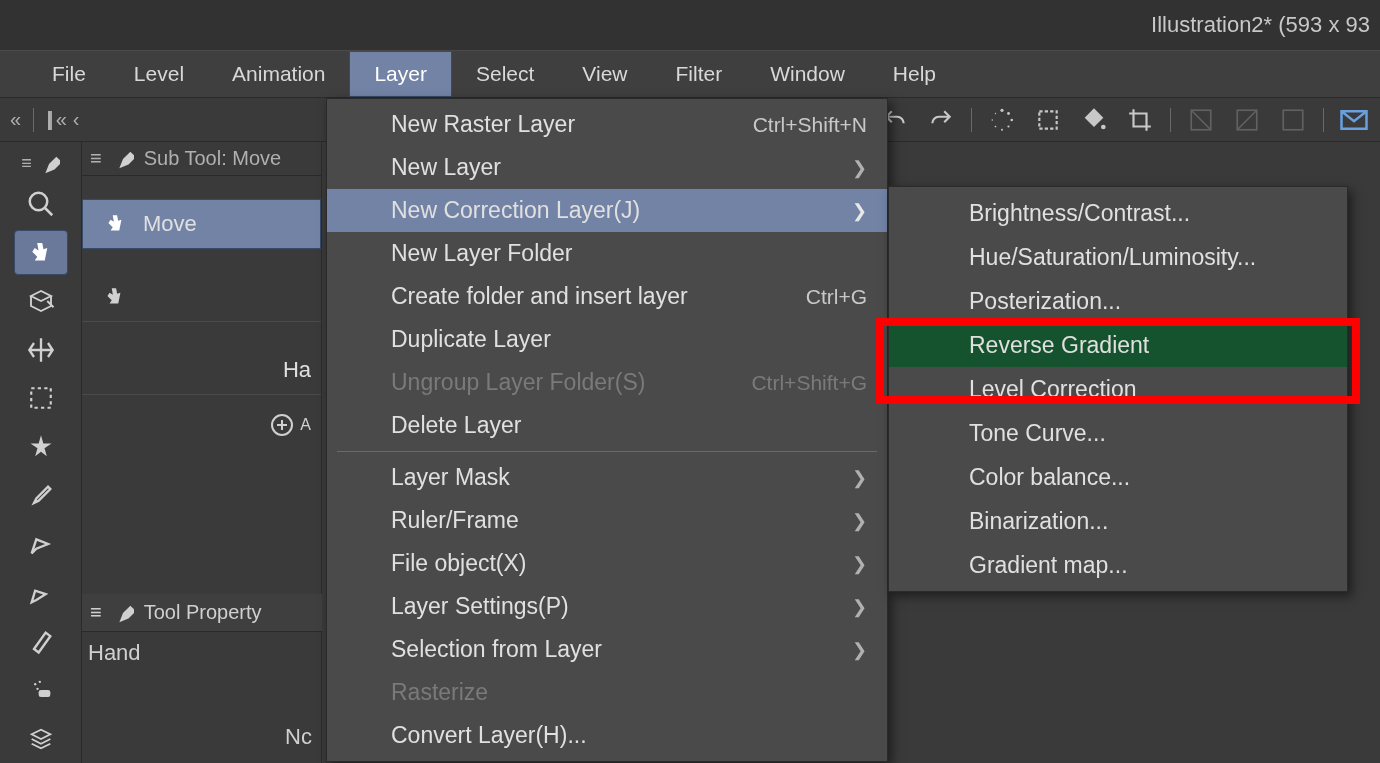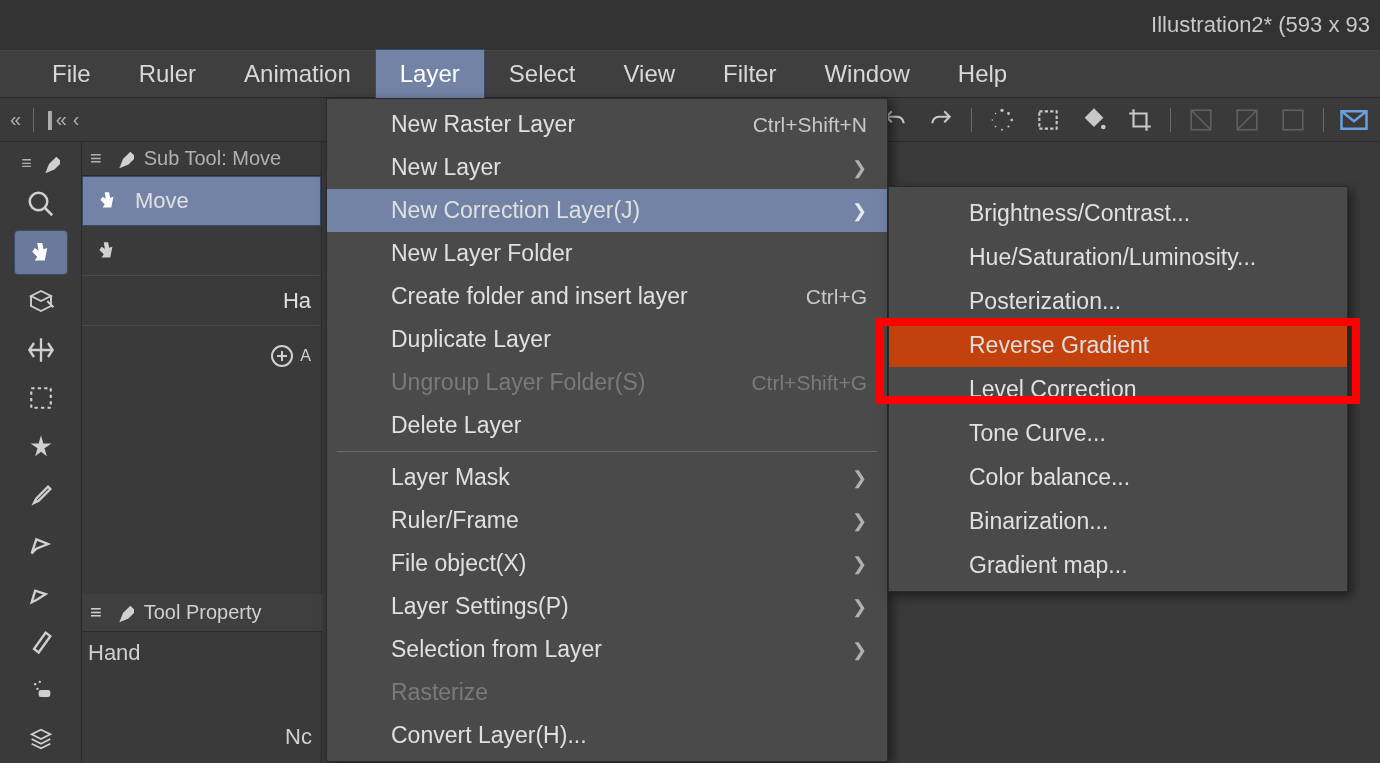--- a/index.html
+++ b/index.html
@@ -27,21 +27,21 @@
     height: 48px;
     background: #3f3f3f;
     border-top: 1px solid #4a4a4a;
     border-bottom: 1px solid #2a2a2a;
     display: flex;
     align-items: center;
     padding-left: 28px;
   }
   .menu-item {
     padding: 10px 24px;
-    font-size: 24px;
+    font-size: 21px;
     color: #d8d8d8;
     cursor: pointer;
   }
   .menu-item.active {
     background: #7283a6;
     color: #fff;
     border: 1px solid #374a68;
   }
   .toolbar {
     height: 44px;
@@ -102,25 +102,26 @@
   }
   .subtool-panel {
     width: 240px;
     background: #3a3a3a;
     border-right: 1px solid #2a2a2a;
   }
   .panel-row {
     display: flex;
     align-items: center;
     height: 50px;
-    padding-left: 12px;
+    padding-left: 20px;
     font-size: 22px;
     color: #e0e0e0;
     gap: 14px;
     border-bottom: 1px solid #4a4a4a;
+    margin-top: 23px;
   }
   .panel-row.selected {
     background: #7283a6;
     border: 1px solid #374a68;
   }
   .panel-row.partial-bottom {
     justify-content: flex-end;
     padding-right: 10px;
   }
   .panel-add {
@@ -210,21 +211,21 @@
   }
   .submenu-item {
     display: flex;
     align-items: center;
     height: 44px;
     padding: 0 20px 0 80px;
     font-size: 23px;
     color: #e0e0e0;
   }
   .submenu-item.highlight {
-    background: #c2410c;
+    background: #14532d;
   }
   .red-box {
     position: absolute;
     left: 876px;
     top: 318px;
     width: 484px;
     height: 86px;
     border: 8px solid #ff0000;
     z-index: 200;
     pointer-events: none;
@@ -249,21 +250,21 @@
 </style>
 </head>
 <body>
 
 <div class="titlebar">
   <span>Illustration2* (593 x 93</span>
 </div>
 
 <div class="menubar">
   <div class="menu-item">File</div>
-  <div class="menu-item">Ruler</div>
+  <div class="menu-item">Level</div>
   <div class="menu-item">Animation</div>
   <div class="menu-item active">Layer</div>
   <div class="menu-item">Select</div>
   <div class="menu-item">View</div>
   <div class="menu-item">Filter</div>
   <div class="menu-item">Window</div>
   <div class="menu-item">Help</div>
 </div>
 
 <div class="toolbar">

